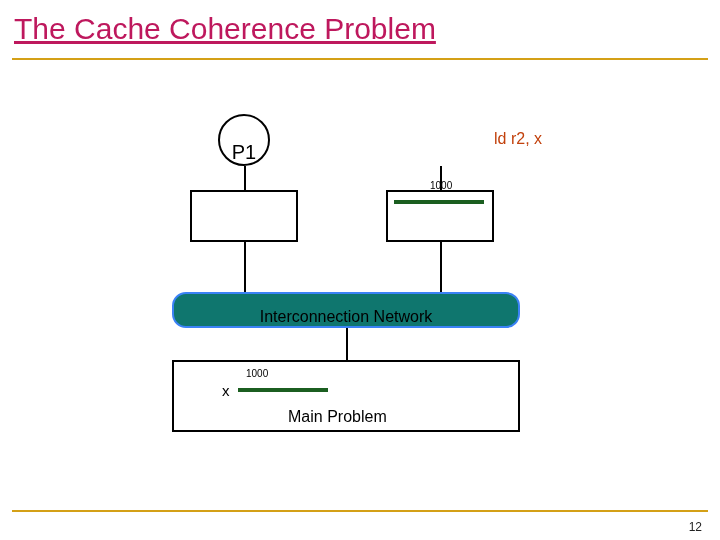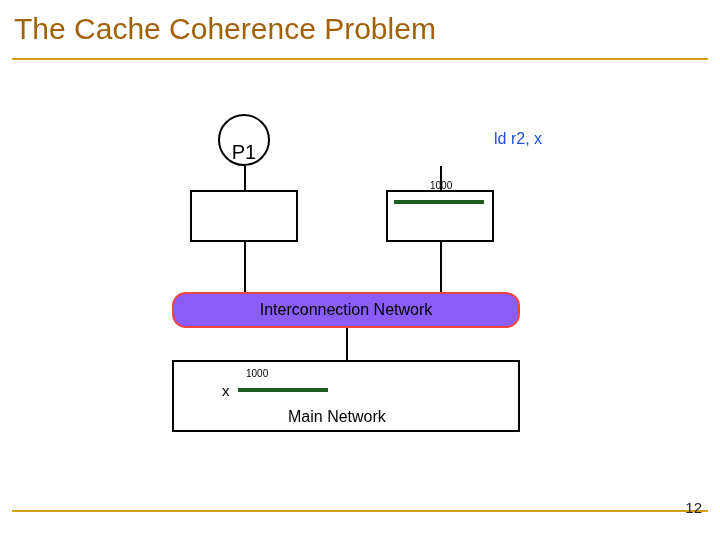--- a/index.html
+++ b/index.html
@@ -5,38 +5,39 @@
   * { box-sizing: border-box; }
   body {
     margin: 0;
     width: 720px;
     height: 540px;
     font-family: Arial, Helvetica, sans-serif;
     background: #fff;
     position: relative;
   }
   .title {
-    color: #a16207;
+    color: #be185d;
     font-size: 30px;
     padding: 12px 4px 6px 14px;
+    text-decoration: underline;
   }
   .hr-top, .hr-bottom {
     position: absolute;
     left: 12px;
     right: 12px;
     height: 0;
     border-top: 2px solid #d4a017;
   }
   .hr-top { top: 58px; }
   .hr-bottom { bottom: 28px; }
   .page-num {
     position: absolute;
     right: 18px;
-    bottom: 24px;
-    font-size: 15px;
+    bottom: 6px;
+    font-size: 12px;
     color: #222;
   }
   .stage {
     position: absolute;
     left: 0; right: 0;
     top: 72px; bottom: 40px;
   }
   .circle {
     position: absolute;
     width: 52px; height: 52px;
@@ -58,29 +59,29 @@
     background: #1b5e20;
     height: 4px;
   }
   .label-1000 {
     position: absolute;
     font-size: 10px;
   }
   .annot {
     position: absolute;
     font-size: 16px;
-    color: #1d4ed8;
+    color: #c2410c;
   }
   .net {
     position: absolute;
-    border: 2px solid #ef4444;
+    border: 2px solid #3b82f6;
     border-radius: 14px;
-    background: #8b5cf6;
+    background: #0f766e;
     display: flex;
-    align-items: center;
+    align-items: flex-end;
     justify-content: center;
     font-size: 16px;
   }
   .mem {
     position: absolute;
     border: 2px solid #000;
     background: #fff;
   }
   .mem-label {
     position: absolute;
@@ -133,18 +134,18 @@
   <div class="vline" style="left:346px; top:256px; height:32px;"></div>
 
   <div class="mem" style="left:172px; top:288px; width:348px; height:72px;"></div>
 
   <div class="x-label" style="left:222px; top:310px;">x</div>
 
   <div class="label-1000" style="left:246px; top:296px;">1000</div>
 
   <div class="bar" style="left:238px; top:316px; width:90px;"></div>
 
-  <div class="mem-label" style="left:288px; top:336px;">Main Network</div>
+  <div class="mem-label" style="left:288px; top:336px;">Main Problem</div>
 
 </div>
 
 <div class="hr-bottom"></div>
 <div class="page-num">12</div>
 
 </body></html>

